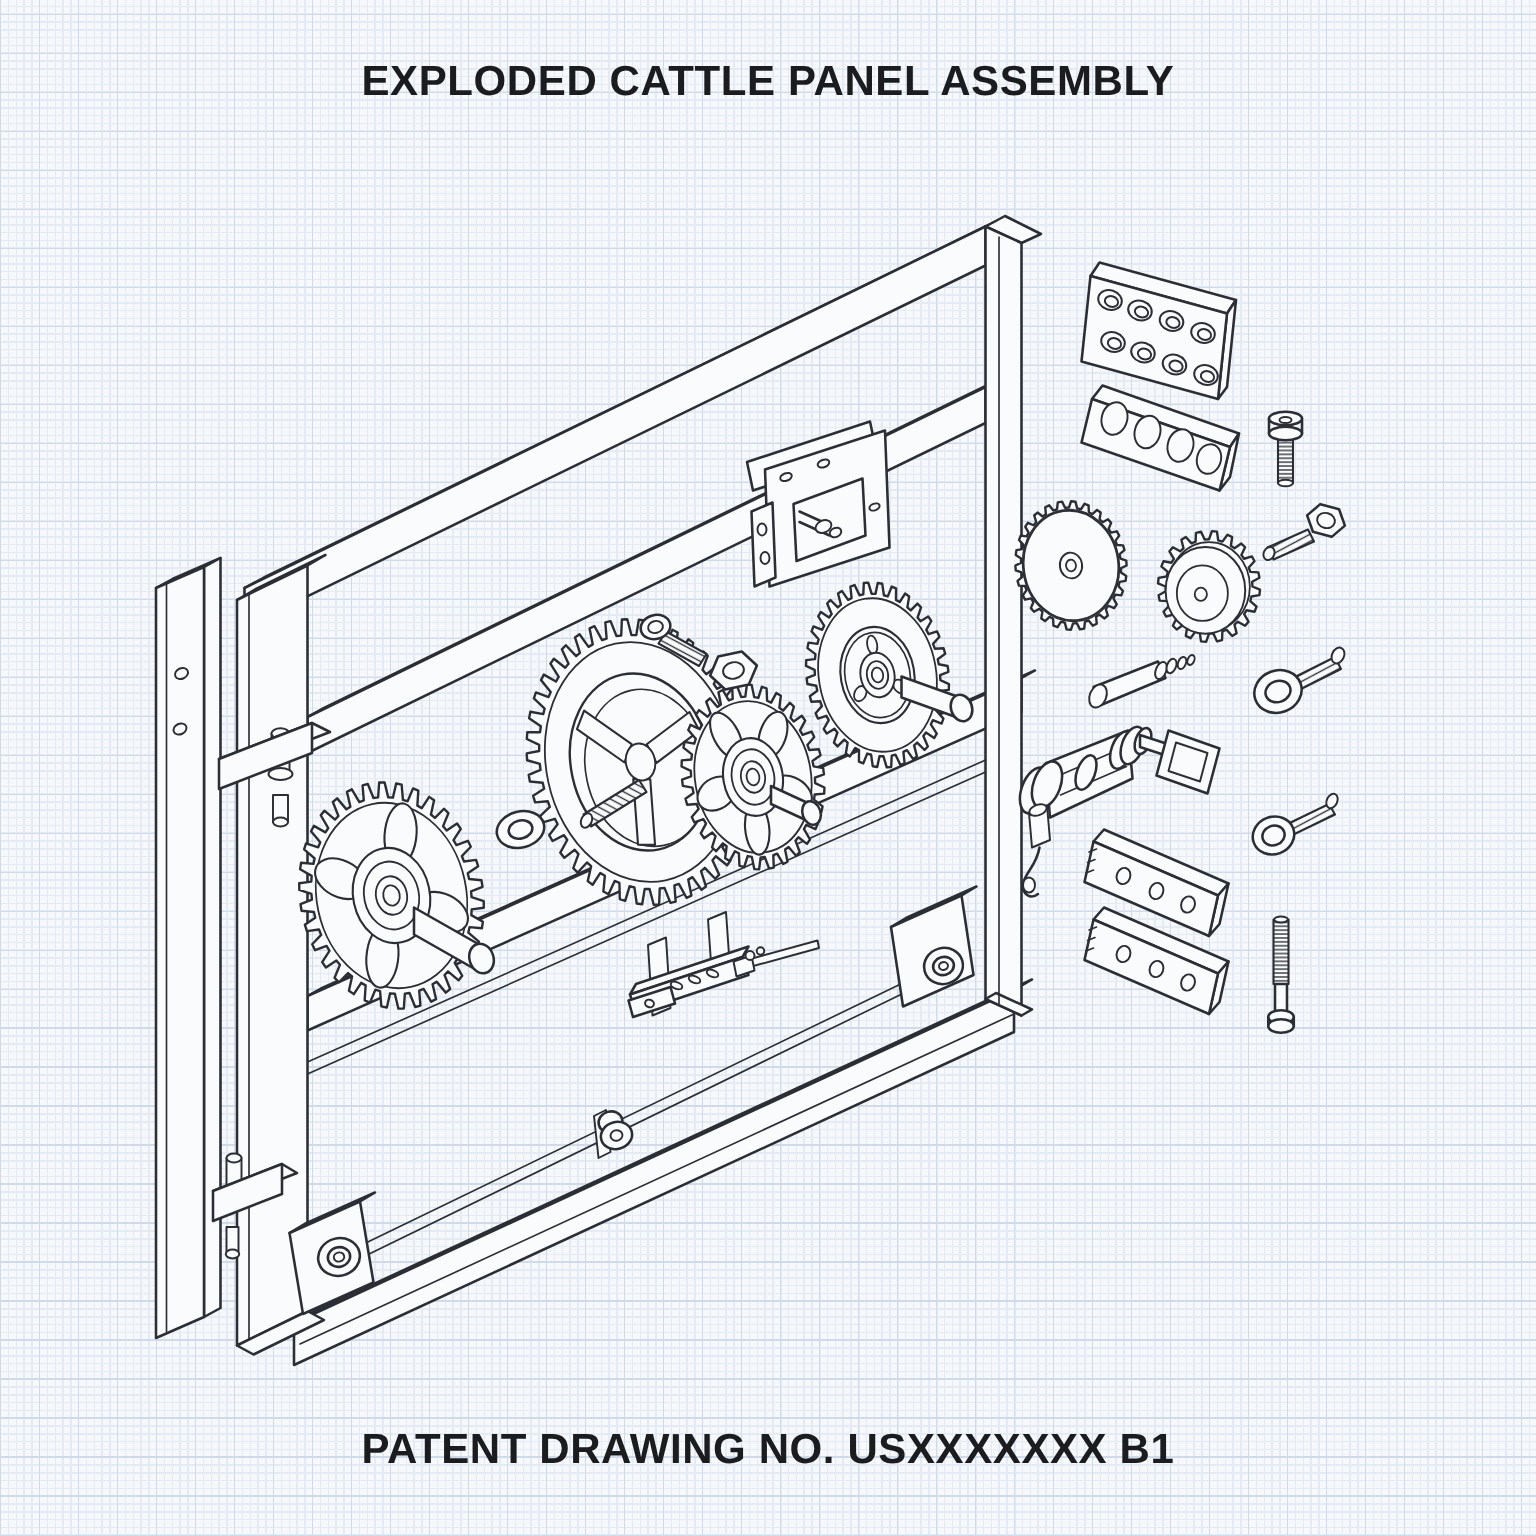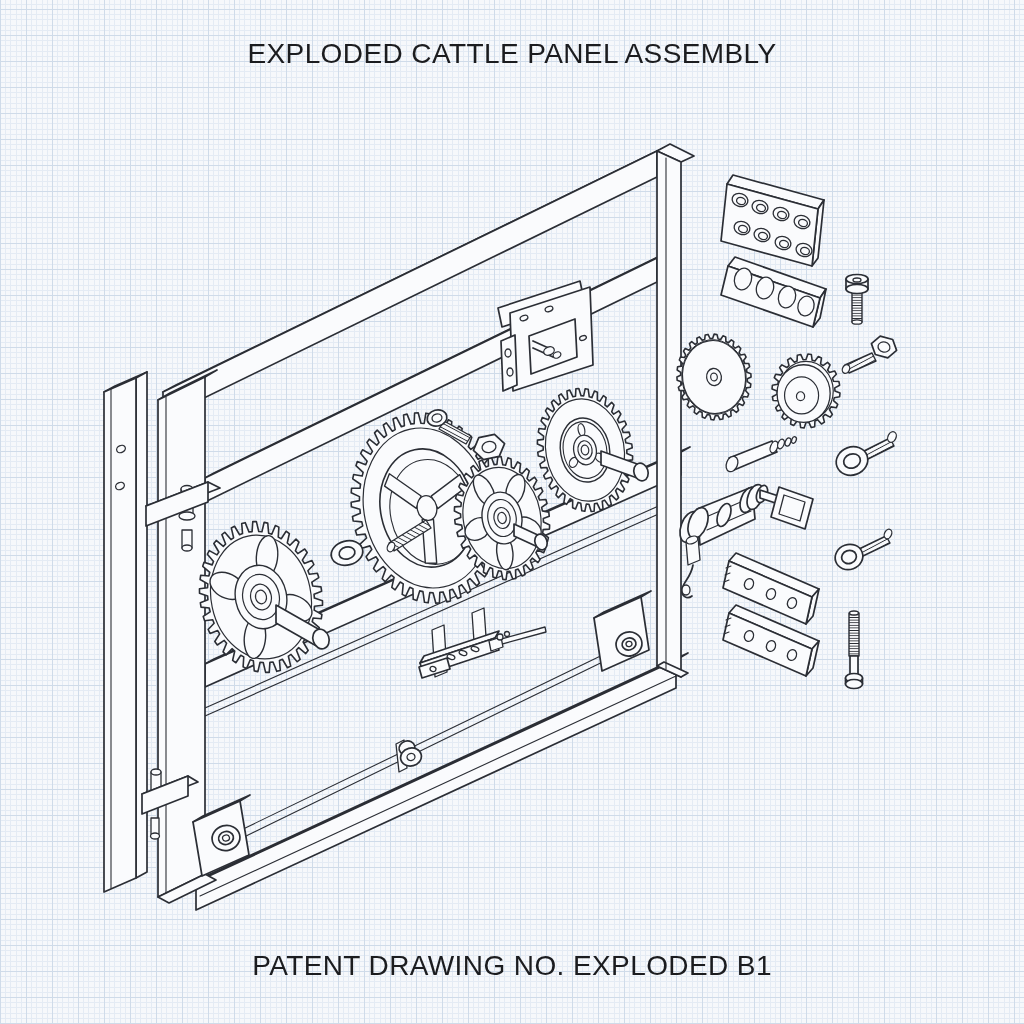--- a/index.html
+++ b/index.html
@@ -16,21 +16,21 @@
     position:absolute;inset:0;
     background-image:
       repeating-linear-gradient(0deg,  var(--gmaj) 0 1px, transparent 1px 26px),
       repeating-linear-gradient(90deg, var(--gmaj) 0 1px, transparent 1px 26px),
       repeating-linear-gradient(0deg,  var(--gmin) 0 1px, transparent 1px 5.2px),
       repeating-linear-gradient(90deg, var(--gmin) 0 1px, transparent 1px 5.2px);
     opacity:.75;
   }
   .title,.footer{
     position:absolute;left:0;right:0;text-align:center;
-    color:var(--text);font-size:28px;font-weight:400;letter-spacing:.4px;
+    color:var(--text);font-size:28px;font-weight:700;letter-spacing:.4px;
     white-space:nowrap;
   }
   .title{top:38px;}
   .footer{top:950px;}
   svg#drawing{position:absolute;inset:0;}
   .fc{fill:var(--fill);stroke:var(--ink);stroke-width:1.7;stroke-linejoin:round;}
   .fc2{fill:var(--fill);stroke:var(--ink);stroke-width:1.3;stroke-linejoin:round;}
   .ln{fill:none;stroke:var(--ink);stroke-width:1.7;stroke-linecap:round;stroke-linejoin:round;}
   .tn{fill:none;stroke:var(--ink);stroke-width:1.1;stroke-linecap:round;}
   .hv{fill:url(#thV);stroke:var(--ink);stroke-width:1.4;stroke-linejoin:round;}
@@ -402,13 +402,13 @@
   <g>
     <polygon class="hv" points="849,613 859,613 859,656 849,656"></polygon>
     <ellipse class="fc2" cx="854" cy="613" rx="4.5" ry="2"></ellipse>
     <polygon class="fc" points="850,656 858,656 858,676 850,676"></polygon>
     <polygon class="fc" points="845.5,678 862.5,678 862.5,684 845.5,684"></polygon>
     <ellipse class="fc" cx="854" cy="678" rx="8.5" ry="4.5"></ellipse>
     <ellipse class="fc" cx="854" cy="684" rx="8.5" ry="4.5"></ellipse>
   </g>
 </svg>
 
-<div class="footer">PATENT DRAWING NO. EXPLODED B1</div>
+<div class="footer">PATENT DRAWING NO. USXXXXXXX B1</div>
 
 </body></html>

